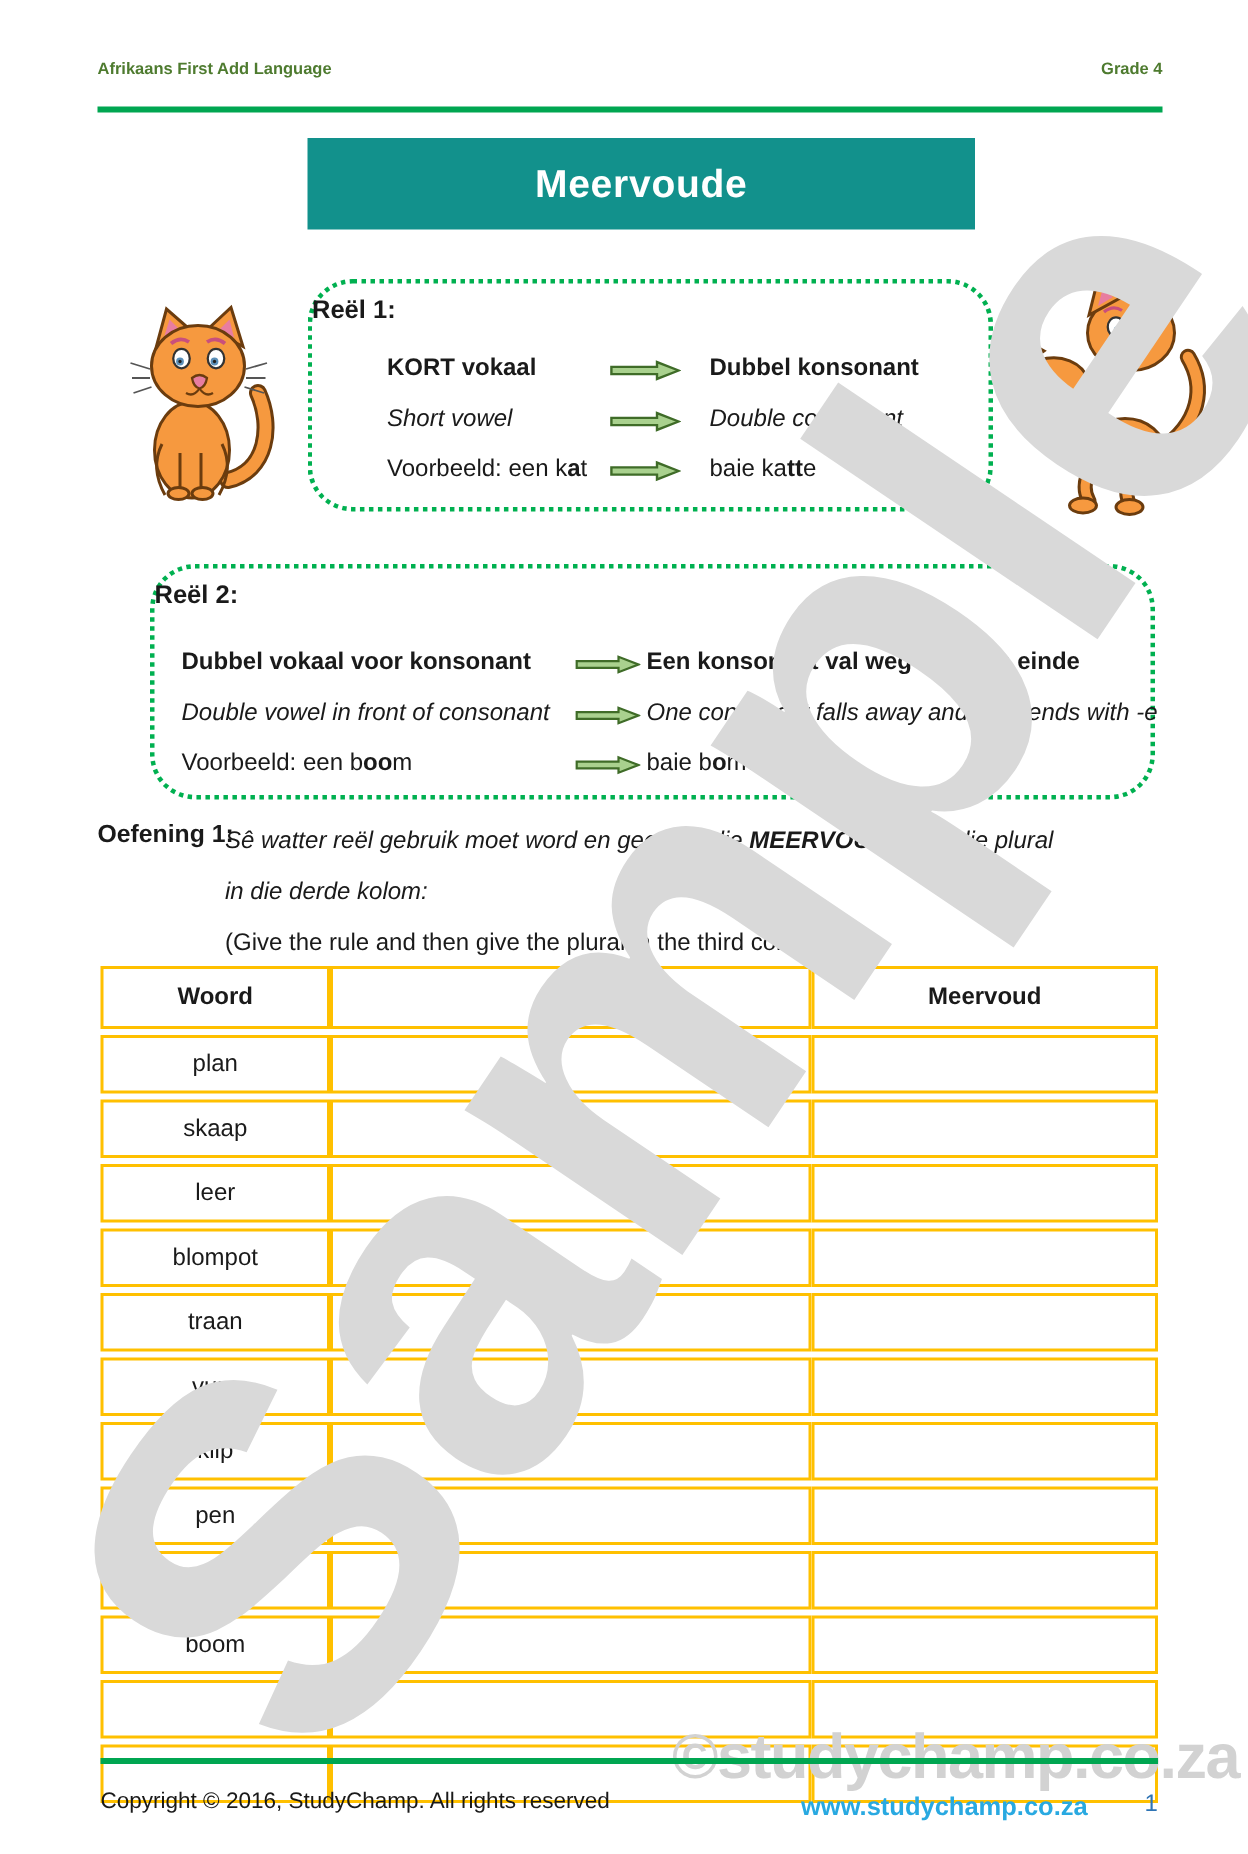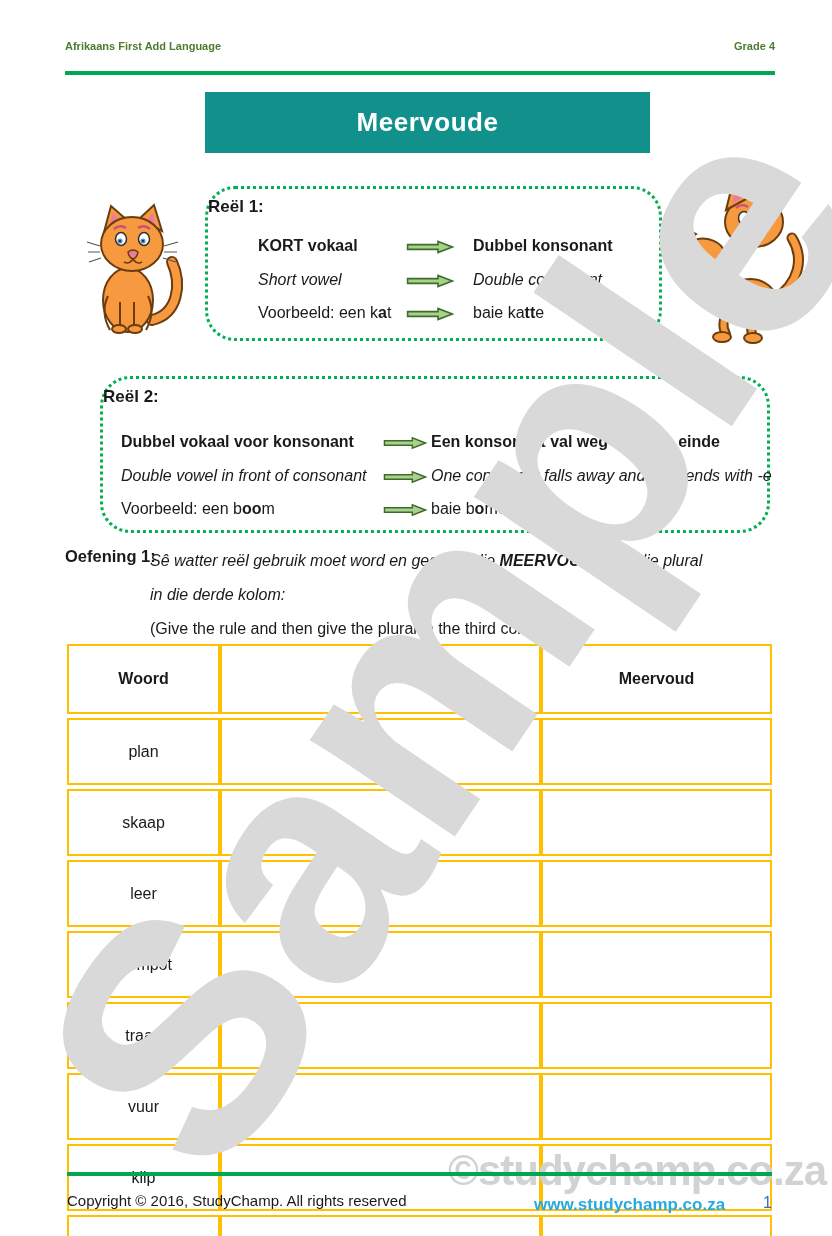--- a/index.html
+++ b/index.html
@@ -36,21 +36,21 @@
   .ex-text{left:150px;top:544px;width:640px;font-size:16px;line-height:34px;}
   .ex-af{font-style:italic;}
   .ex-en{font-style:normal;}
 
   
   table.sheet{
     position:absolute;left:67px;top:640px;width:705px;
     border-collapse:separate;border-spacing:0 4px;table-layout:fixed;
   }
   table.sheet td{border:2px solid #ffc000;background:#ffffff;
-    text-align:center;vertical-align:middle;font-size:16px;padding:18px 4px;}
+    text-align:center;vertical-align:middle;font-size:16px;padding:4px 4px;}
   table.sheet tr.head td{height:30px;font-weight:bold;}
   table.sheet tr.row td{height:27px;}
 
   
   .foot-copy{left:67px;top:1192px;font-size:15px;}
   .foot-site{left:534px;top:1195px;font-size:17px;font-weight:bold;color:#29a9e1;z-index:45;}
   .foot-page{left:763px;top:1194px;font-size:16px;color:#2f74b5;z-index:45;}
 
   
   .wm-brand{

